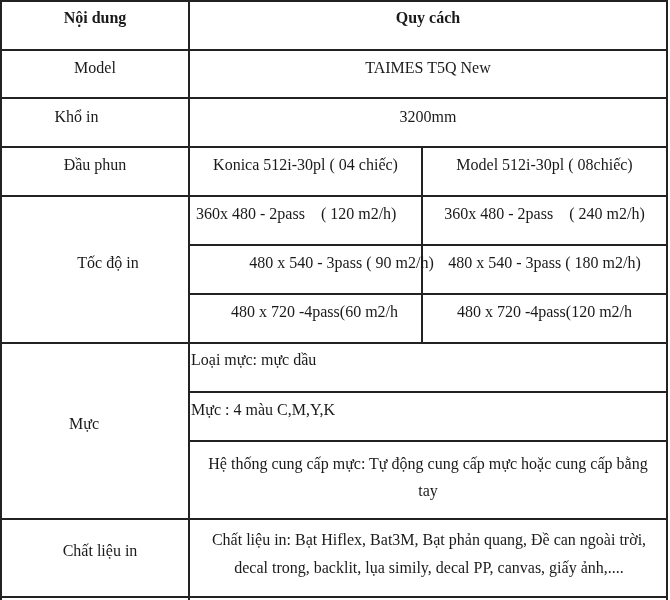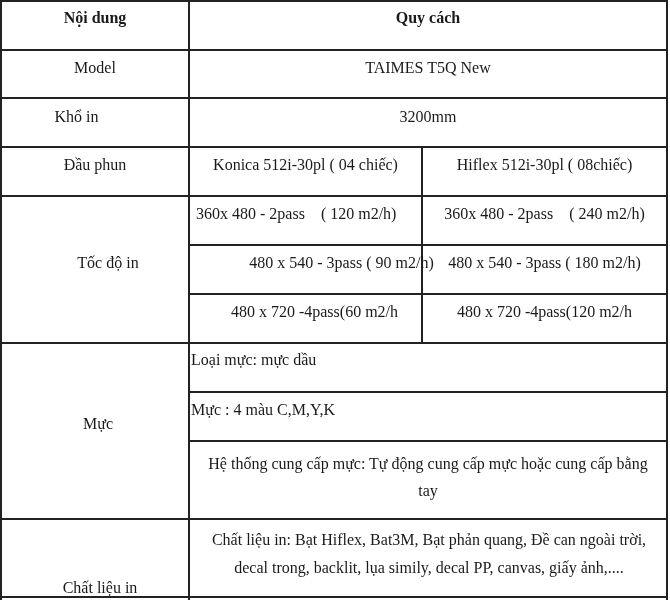--- a/index.html
+++ b/index.html
@@ -39,30 +39,30 @@
   <div class="cell center bold" style="left:190px;top:8px;width:476px;">Quy cách</div>
 
   <div class="cell center" style="left:2px;top:58px;width:186px;">Model</div>
   <div class="cell center" style="left:190px;top:58px;width:476px;">TAIMES T5Q New</div>
 
   <div class="cell center" style="left:2px;top:107px;width:149px;">Khổ in</div>
   <div class="cell center" style="left:190px;top:107px;width:476px;">3200mm</div>
 
   <div class="cell center" style="left:2px;top:155px;width:186px;">Đầu phun</div>
   <div class="cell center" style="left:190px;top:155px;width:231px;">Konica 512i-30pl ( 04 chiếc)</div>
-  <div class="cell center" style="left:423px;top:155px;width:243px;">Hiflex 512i-30pl ( 08chiếc)</div>
+  <div class="cell center" style="left:423px;top:155px;width:243px;">Model 512i-30pl ( 08chiếc)</div>
 
   <div class="cell center" style="left:2px;top:253px;width:212px;">Tốc độ in</div>
   <div class="cell" style="left:196px;top:204px;width:225px;white-space:pre;">360x 480 - 2pass    ( 120 m2/h)</div>
   <div class="cell center" style="left:190px;top:253px;width:267px;padding-left:18px;">480 x 540 - 3pass ( 90 m2/h)</div>
   <div class="cell center" style="left:190px;top:302px;width:249px;">480 x 720 -4pass(60 m2/h</div>
   <div class="cell center" style="left:423px;top:204px;width:243px;white-space:pre;">360x 480 - 2pass    ( 240 m2/h)</div>
   <div class="cell center" style="left:423px;top:253px;width:243px;">480 x 540 - 3pass ( 180 m2/h)</div>
   <div class="cell center" style="left:423px;top:302px;width:243px;">480 x 720 -4pass(120 m2/h</div>
 
-  <div class="cell center" style="left:16px;top:414px;width:164px;">Mực</div>
+  <div class="cell center" style="left:2px;top:414px;width:164px;">Mực</div>
   <div class="cell" style="left:191px;top:350px;width:470px;">Loại mực: mực dầu</div>
   <div class="cell" style="left:191px;top:400px;width:470px;">Mực : 4 màu C,M,Y,K</div>
   <div class="cell center" style="left:198px;top:450px;width:460px;line-height:27px;">Hệ thống cung cấp mực: Tự động cung cấp mực hoặc cung cấp bằng tay</div>
 
-  <div class="cell center" style="left:2px;top:541px;width:196px;margin-top:37px;">Chất liệu in</div>
+  <div class="cell center" style="left:2px;top:541px;width:196px;">Chất liệu in</div>
   <div class="cell center" style="left:196px;top:526px;width:466px;line-height:28px;">Chất liệu in: Bạt Hiflex, Bat3M, Bạt phản quang, Đề can ngoài trời, decal trong, backlit, lụa simily, decal PP, canvas, giấy ảnh,....</div>
 </div>
 
 </body></html>

